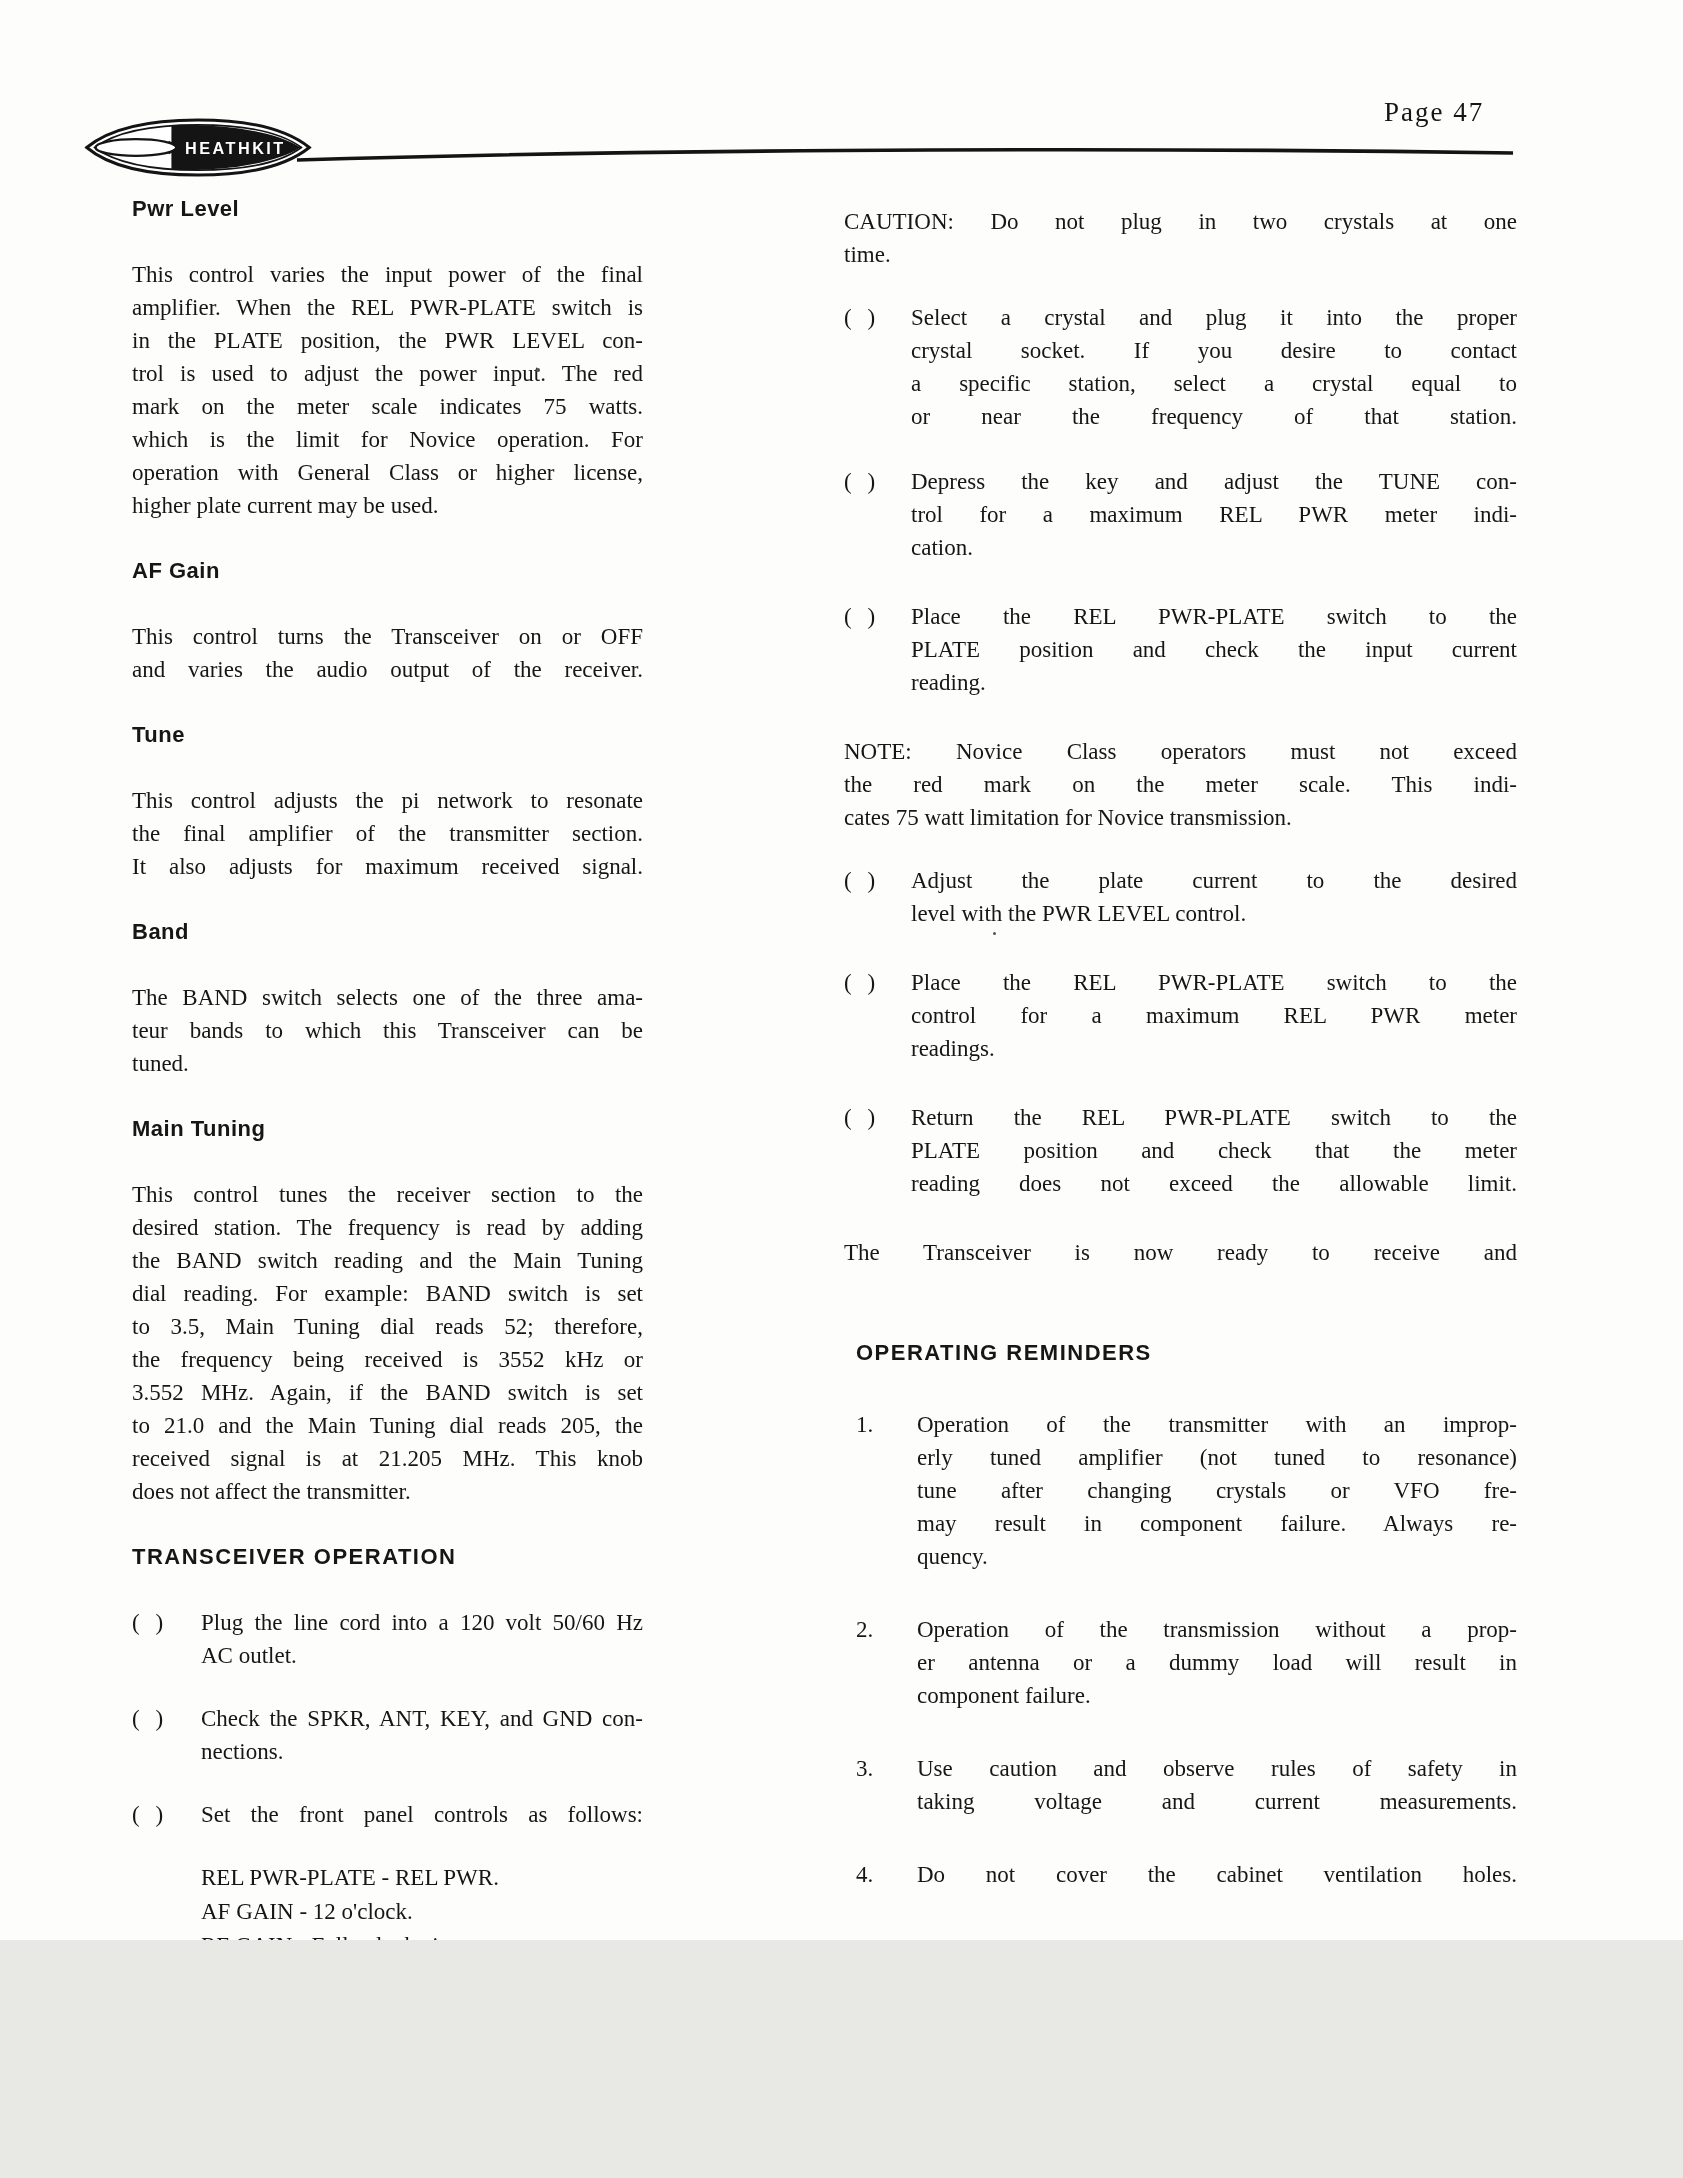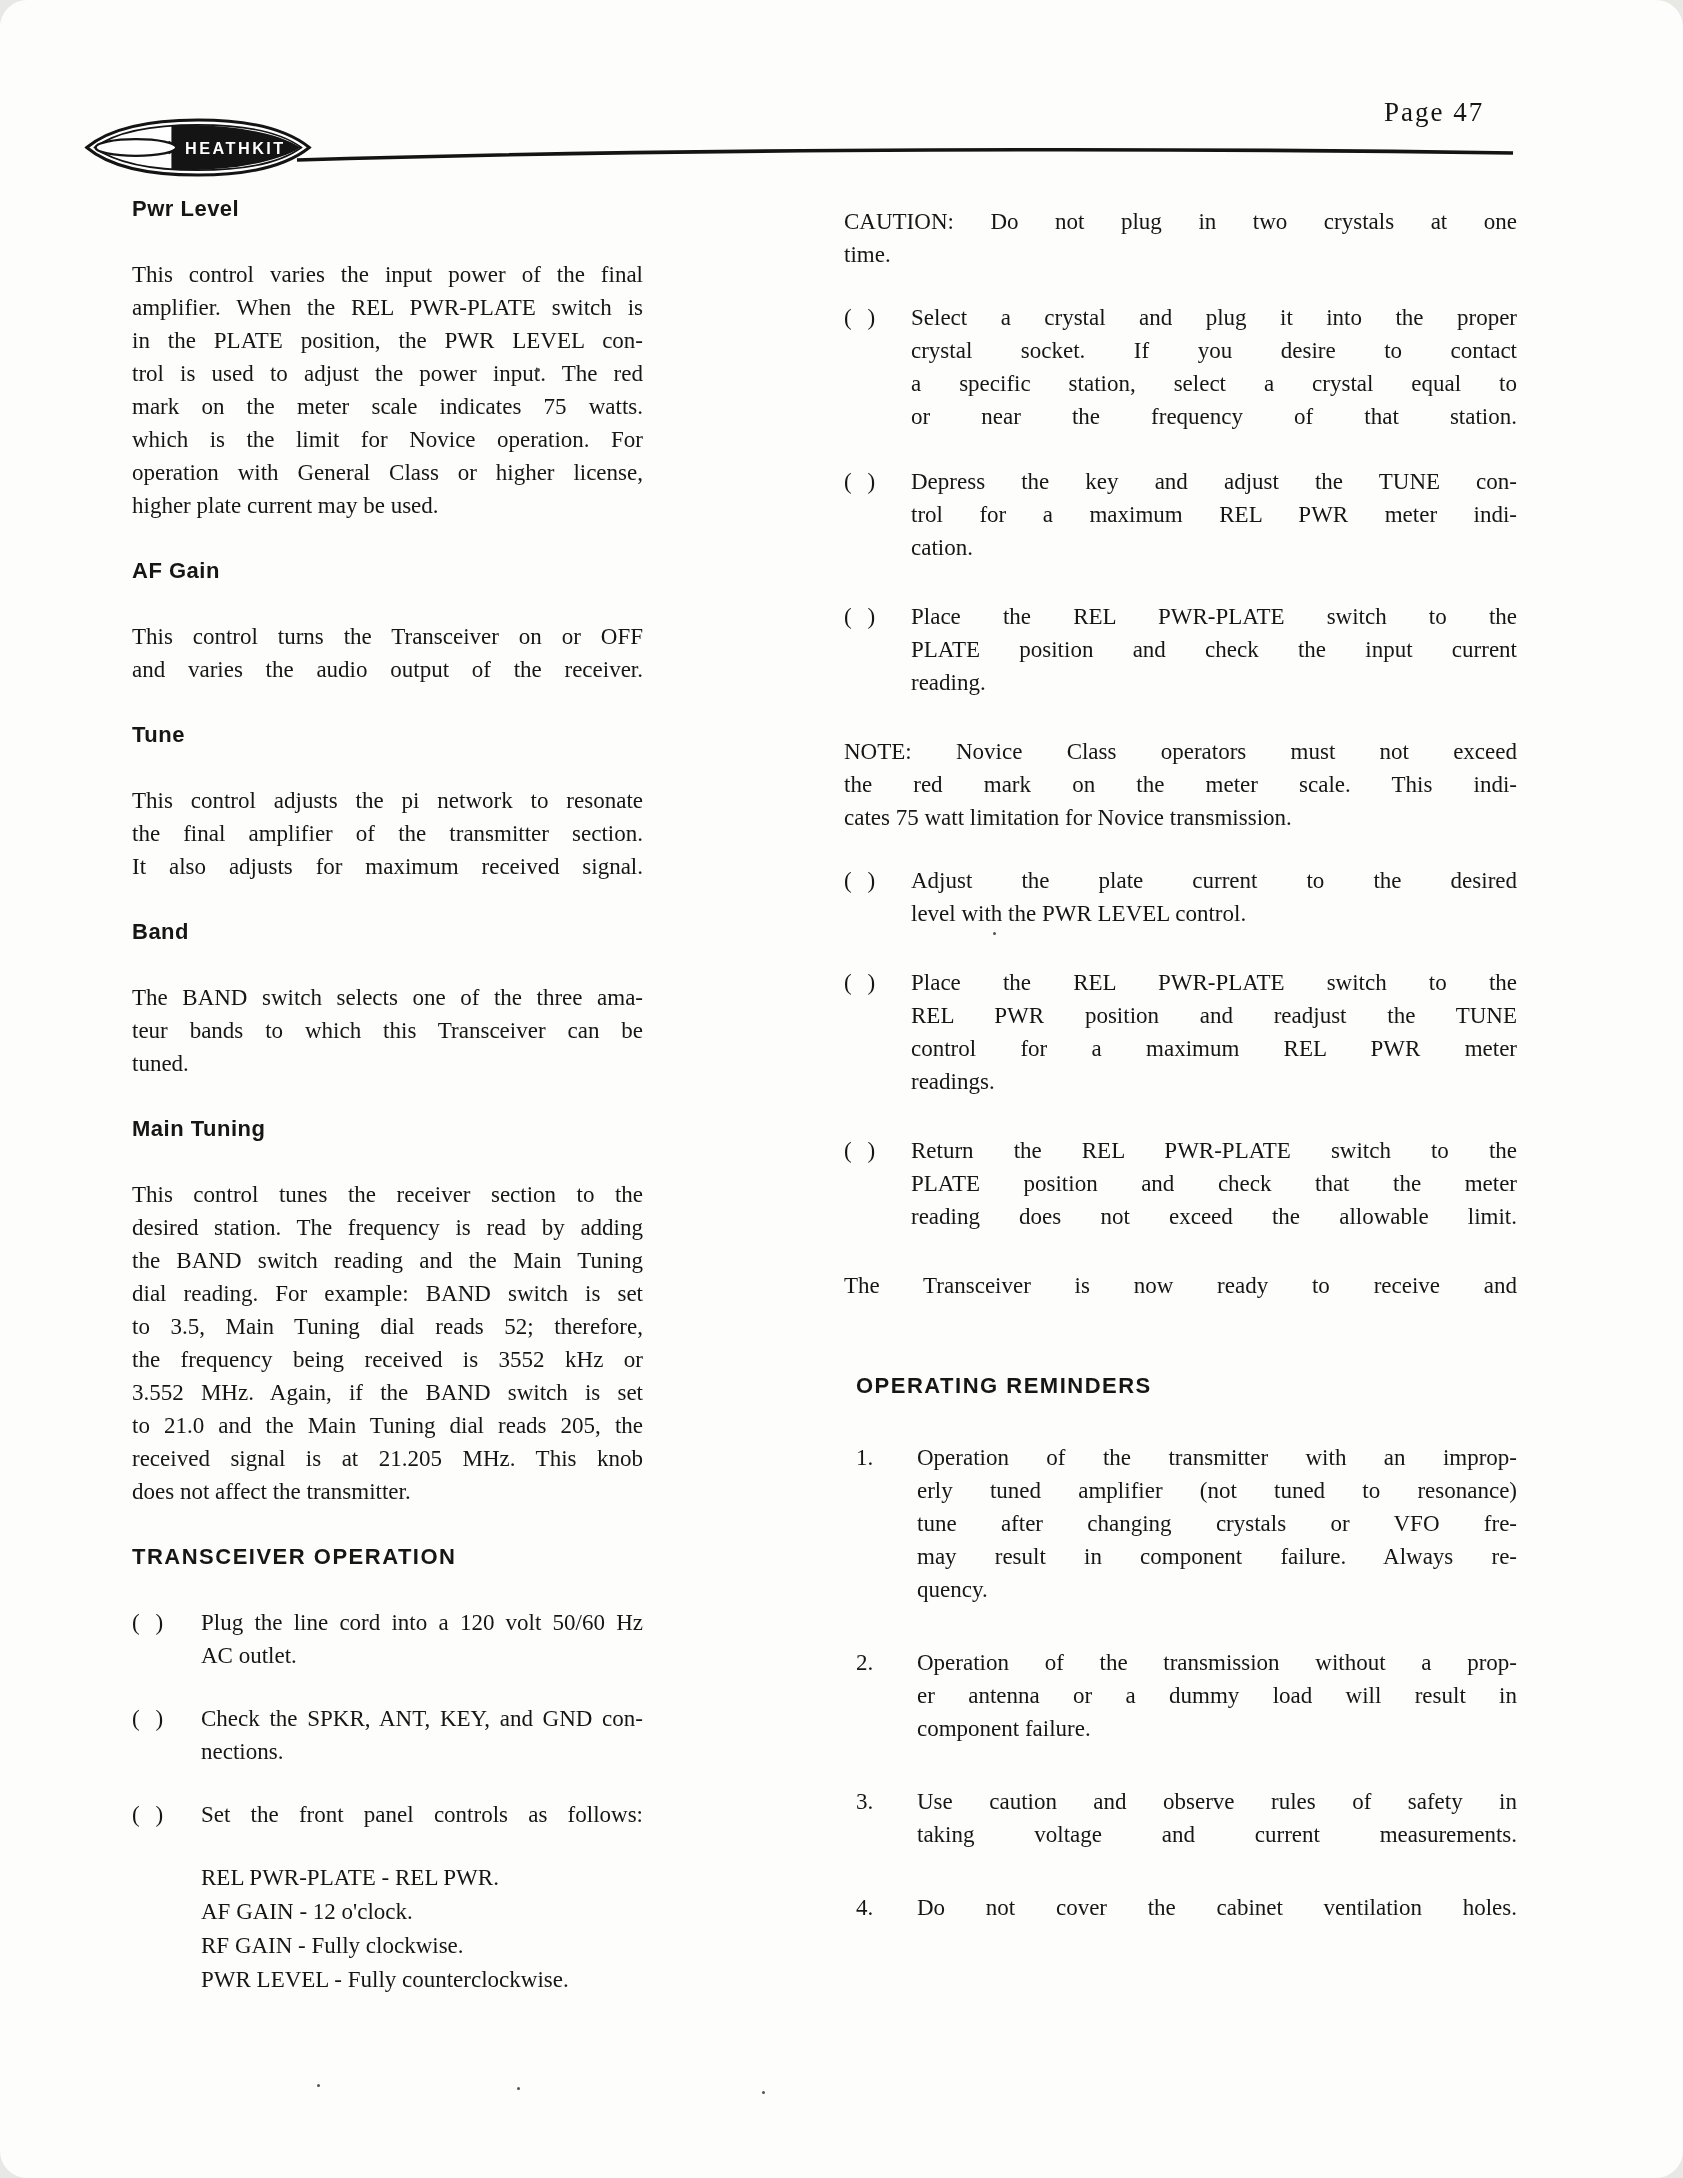--- a/index.html
+++ b/index.html
@@ -1,17 +1,17 @@
 <!DOCTYPE html>
 <html><head>
 <meta charset="utf-8">
 <style>
   html,body{margin:0;padding:0;background:#e8e8e4;}
-  #page{position:relative;width:1683px;height:2178px;background:#fdfdfb;color:#161616;
-        font-family:"Liberation Serif",serif;overflow:hidden;border-radius:27px;}
+  #page{position:relative;width:1683px;height:1940px;background:#fdfdfb;color:#161616;
+        font-family:"Liberation Serif",serif;overflow:hidden;}
   
   #page-number{position:absolute;left:1384px;top:97px;font-size:27px;letter-spacing:2px;}
   #logo{position:absolute;left:83px;top:115px;width:230px;height:65px;}
   #header-rule{position:absolute;left:295px;top:143px;width:1222px;height:22px;}
   
   .col{position:absolute;}
   #col-left{left:132px;top:194px;width:511px;}
   #col-right{left:844px;top:205px;width:673px;}
   
   .body-text{font-size:23px;line-height:33px;margin:0;}
@@ -180,21 +180,20 @@
       <span class="marker">( )</span>
       <span class="ctext body-text">
           <div class="jl">Adjust the plate current to the desired</div>
           <div class="jl last">level with the PWR LEVEL control.</div>
         </span>
     </div>
     <div class="check-item">
       <span class="marker">( )</span>
       <span class="ctext body-text">
           <div class="jl">Place the REL PWR-PLATE switch to the</div>
-          <div class="jl">REL PWR position and readjust the TUNE</div>
           <div class="jl">control for a maximum REL PWR meter</div>
           <div class="jl last">readings.</div>
         </span>
     </div>
     <div class="check-item">
       <span class="marker">( )</span>
       <span class="ctext body-text">
           <div class="jl">Return the REL PWR-PLATE switch to the</div>
           <div class="jl">PLATE position and check that the meter</div>
           <div class="jl">reading does not exceed the allowable limit.</div>

